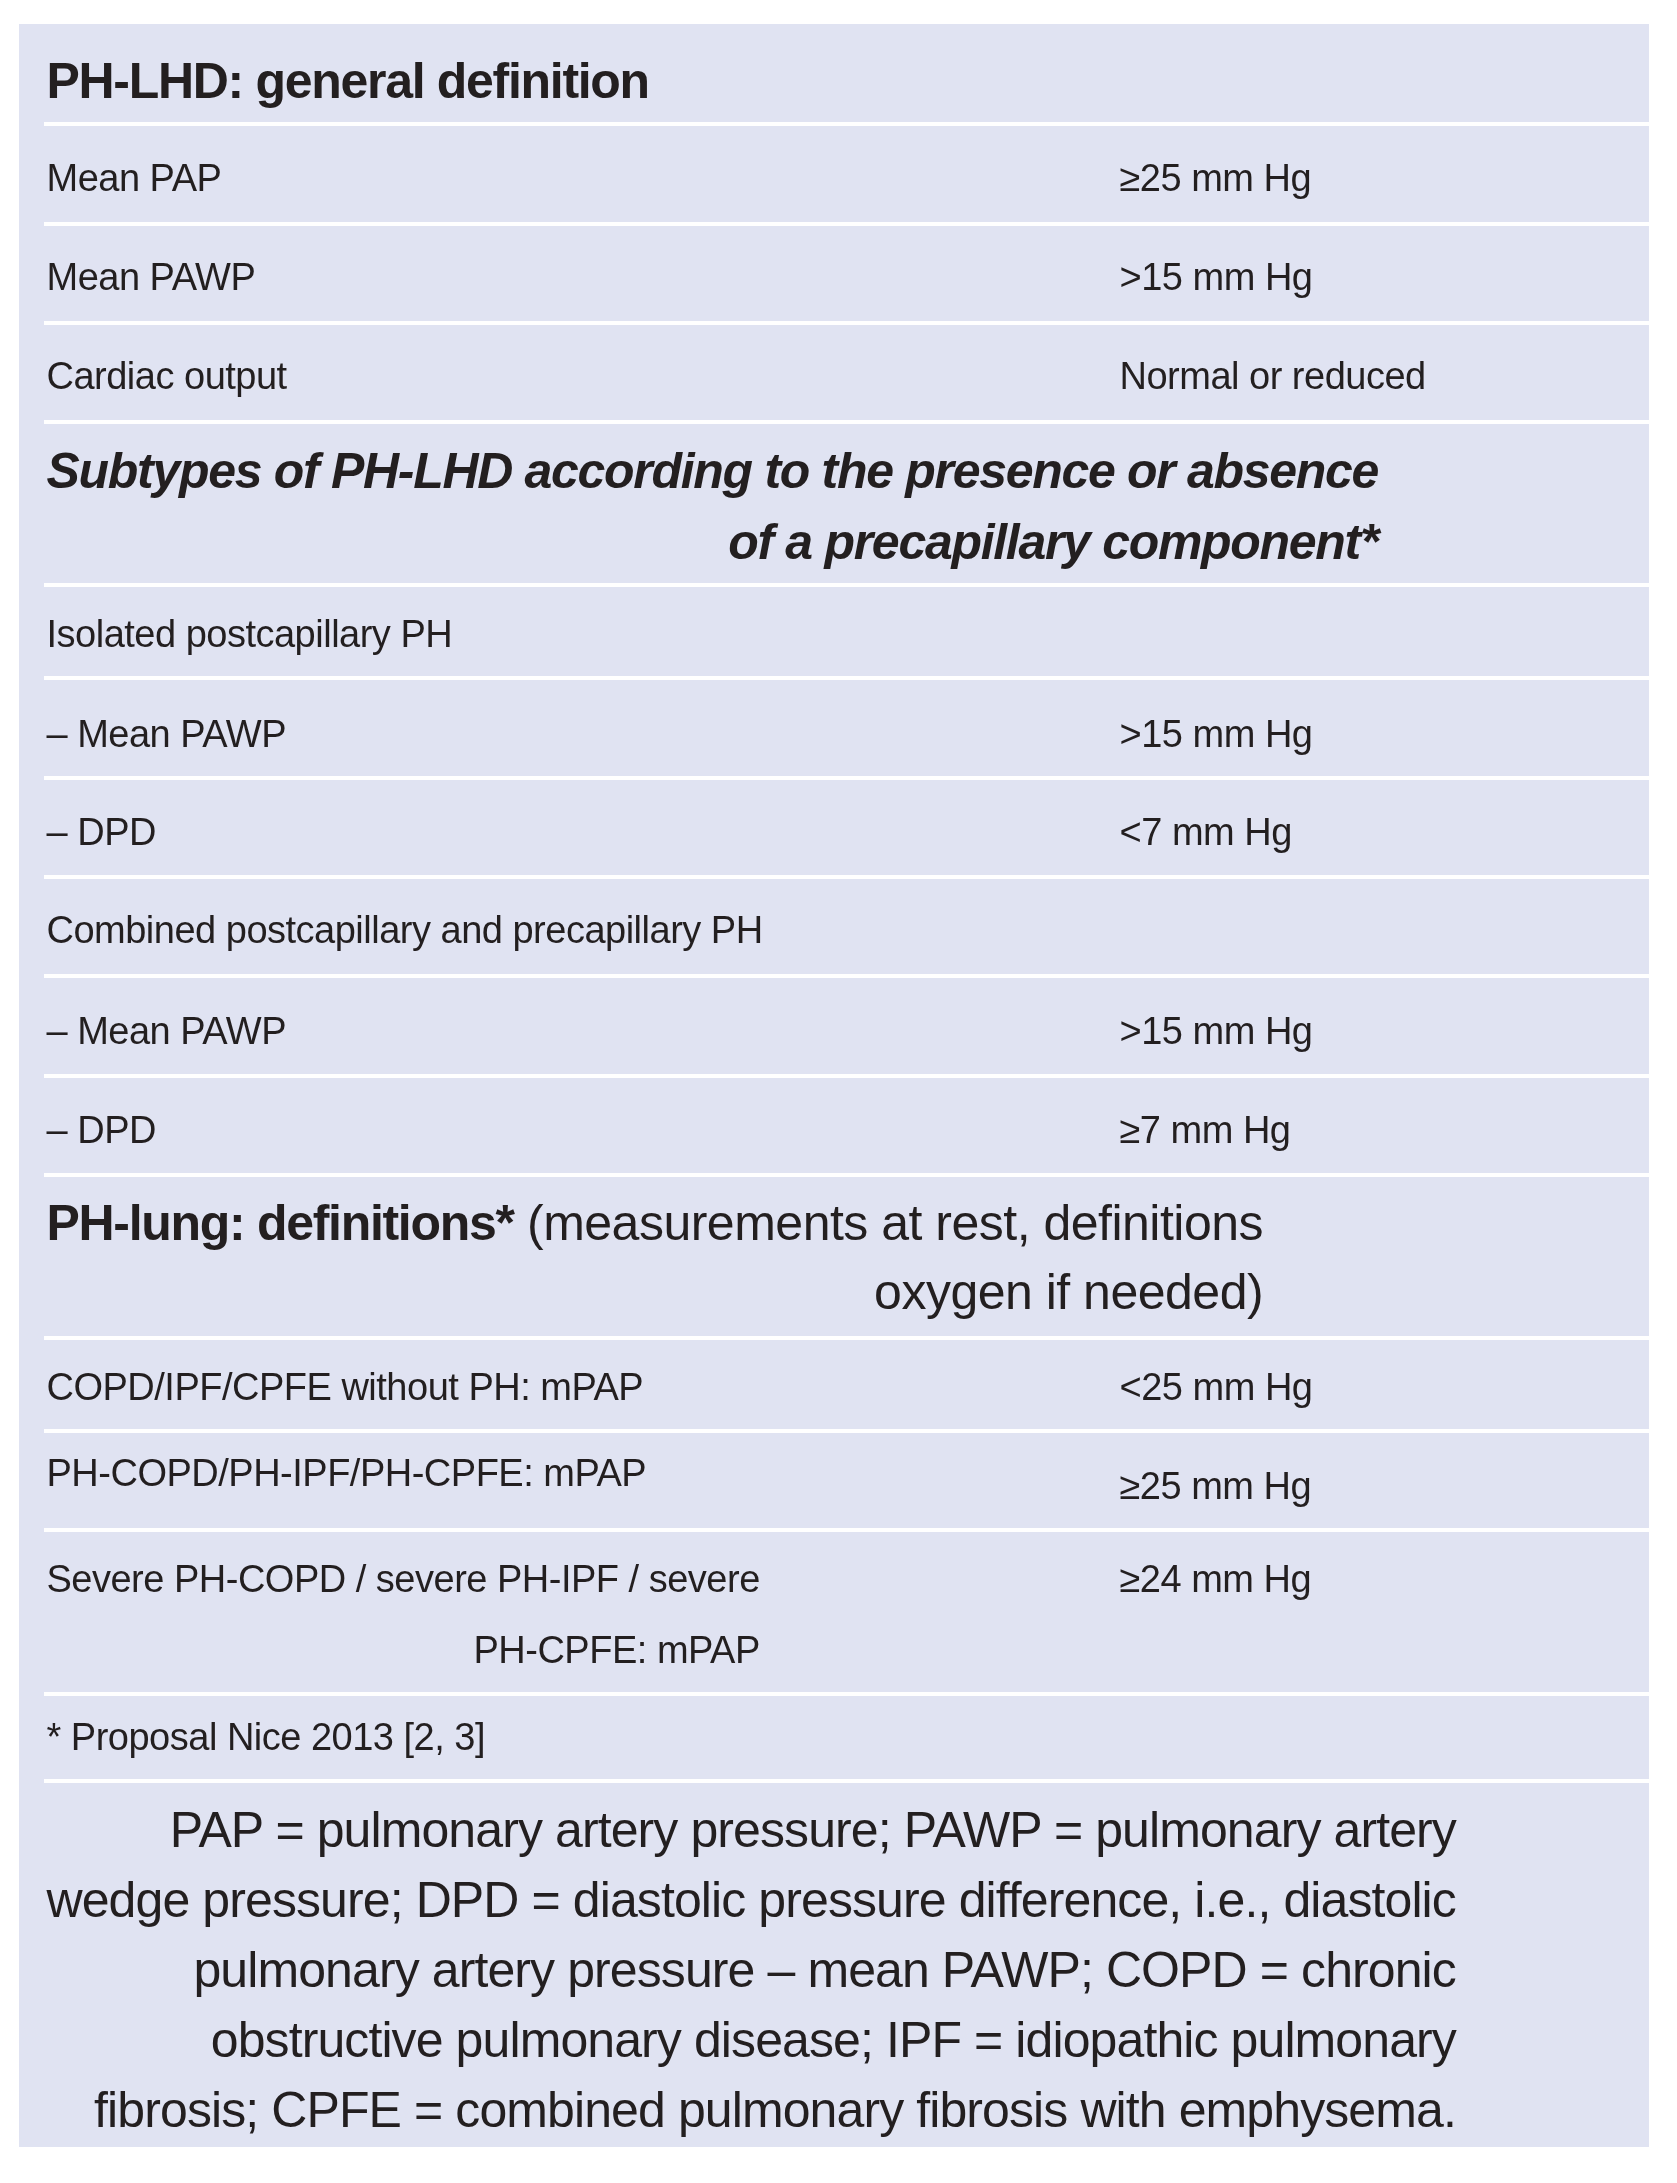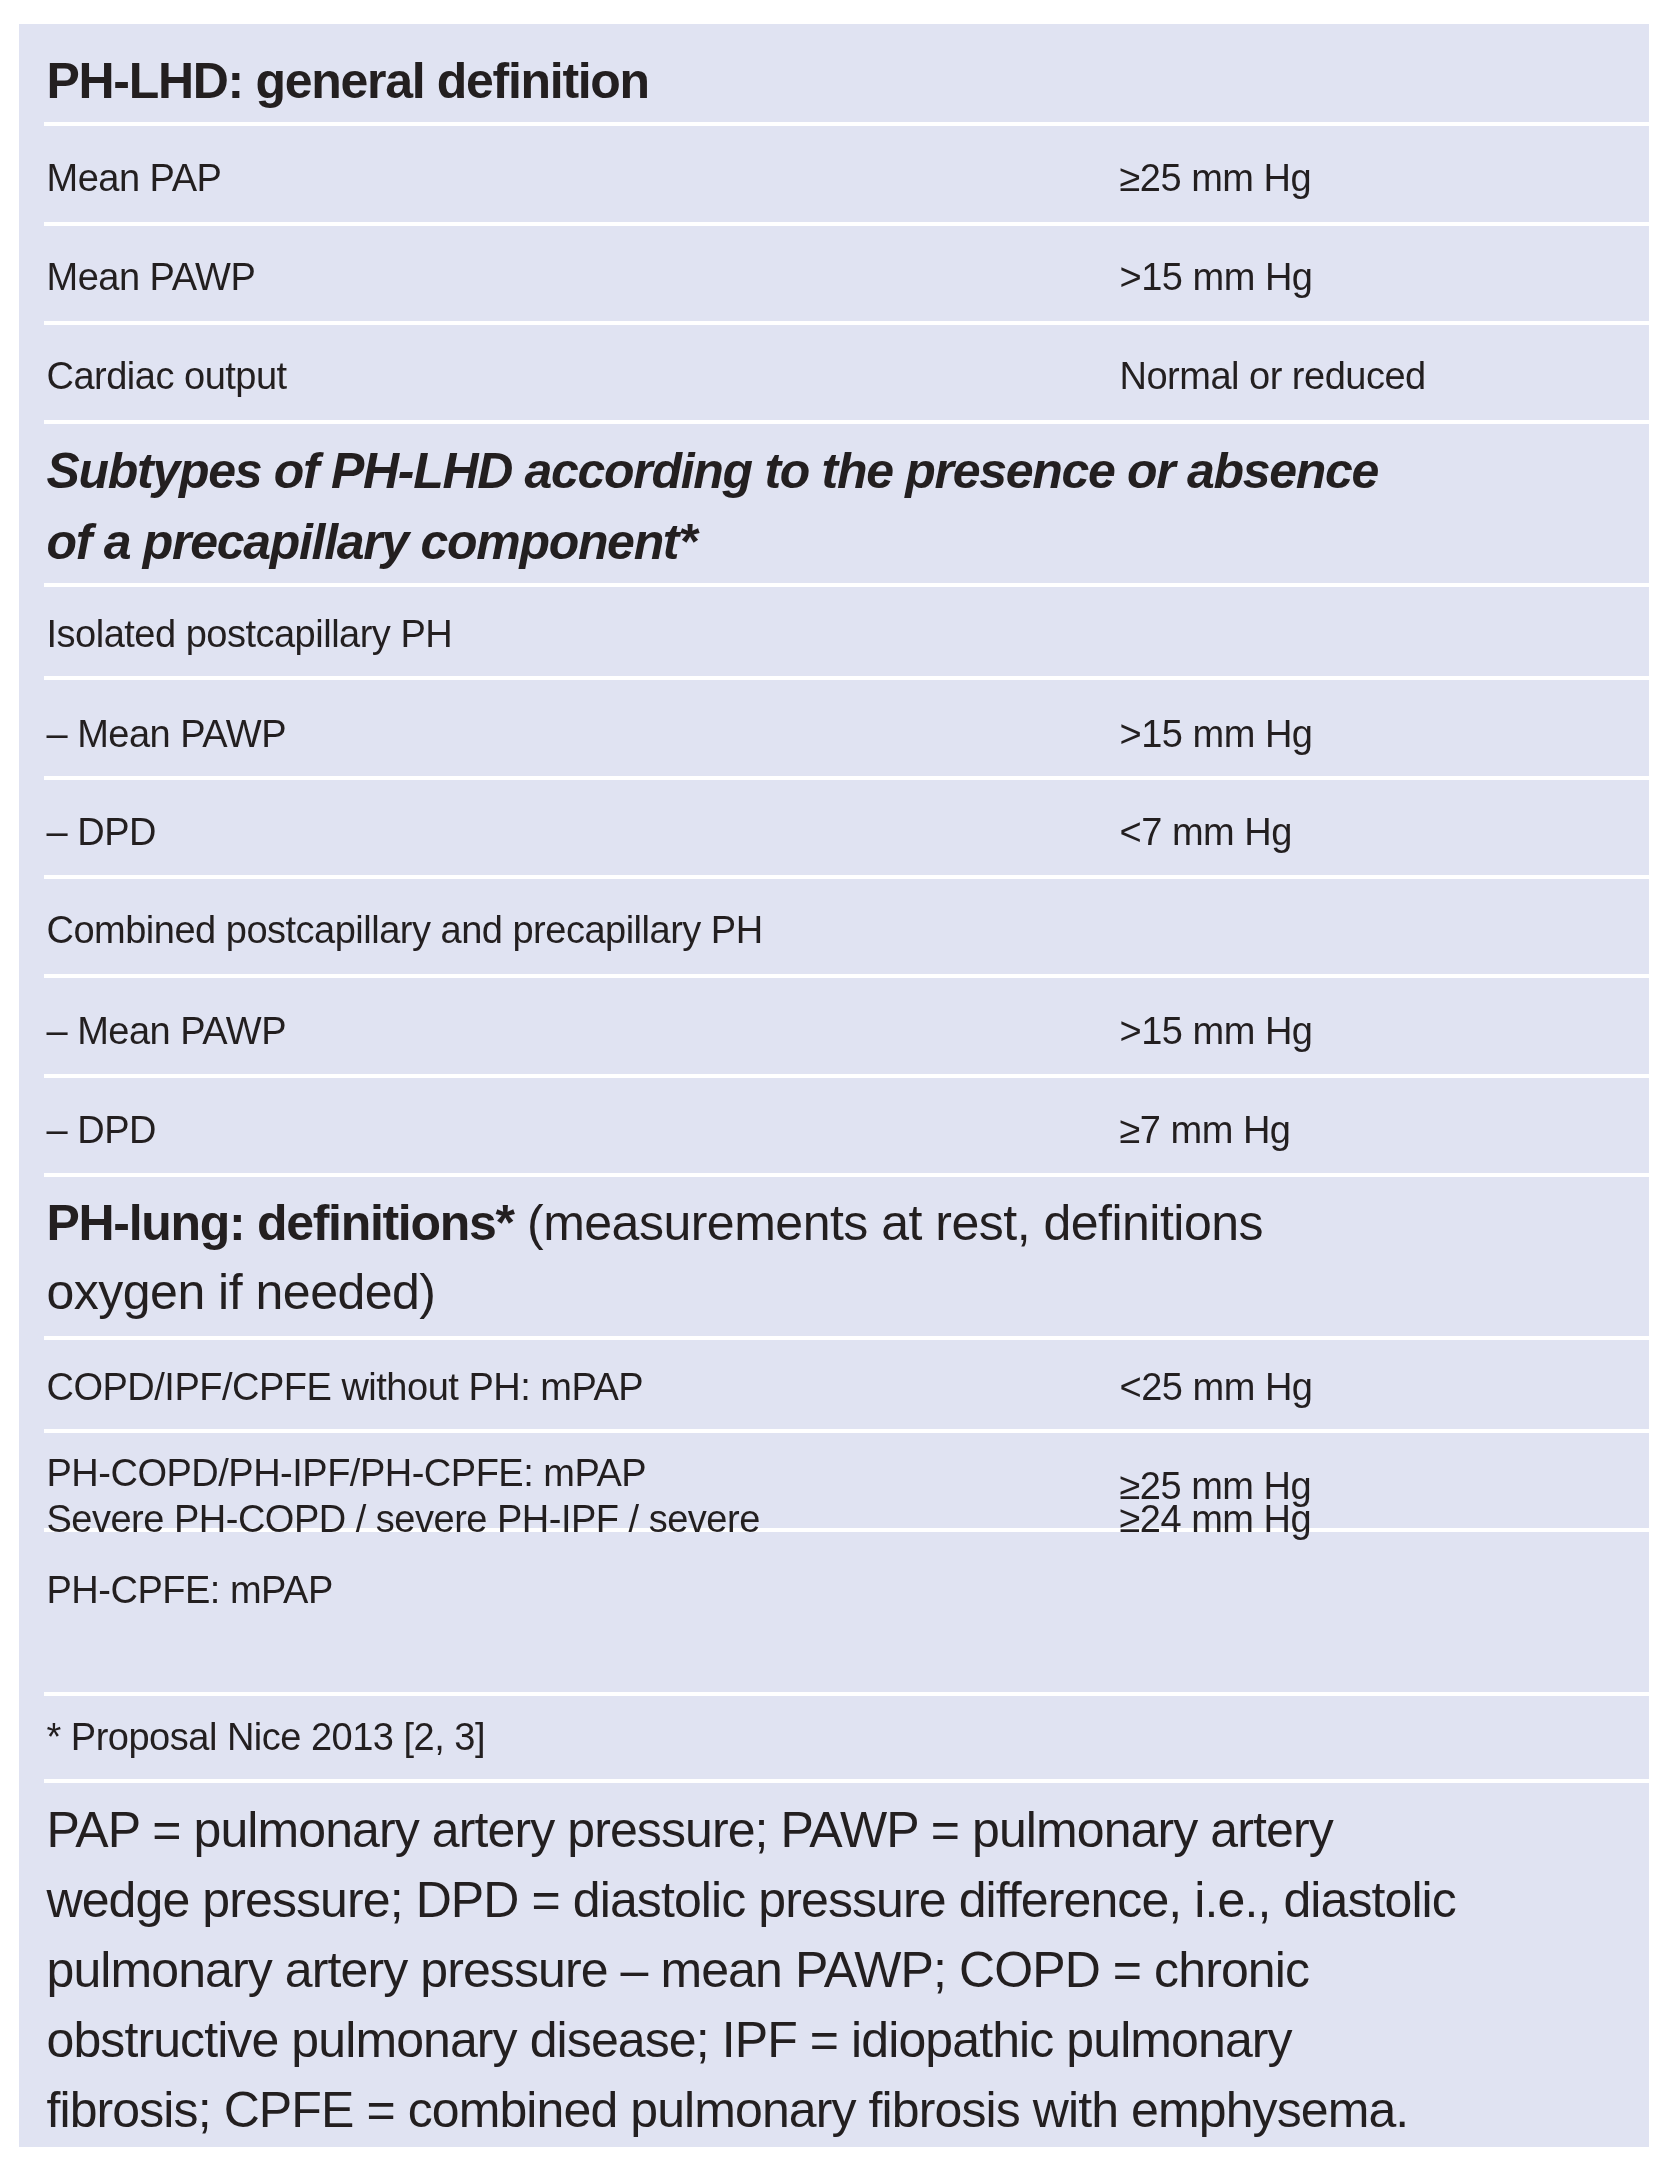--- a/index.html
+++ b/index.html
@@ -21,20 +21,21 @@
     top: 23.5px;
     width: 1630px;
     height: 2123px;
     background: #e0e3f2;
   }
   .row {
     position: absolute;
     left: 0;
     width: 1630px;
     box-sizing: border-box;
+    text-align: right;
   }
   .divider {
     position: absolute;
     left: 25px;
     right: 0;
     height: 4.2px;
     background: #ffffff;
   }
   .cell-label, .cell-value {
     position: absolute;
@@ -159,21 +160,21 @@
     <div class="cell-value" style="top:11px;">&lt;25 mm Hg</div>
   </div>
   <div class="divider" style="top:1405px;"></div>
 
   <div class="row" style="top:1409px;height:95px;">
     <div class="cell-label" style="top:5px;">PH-COPD/PH-IPF/PH-CPFE: mPAP</div>
     <div class="cell-value" style="top:18.5px;">≥25 mm Hg</div>
   </div>
   <div class="divider" style="top:1504px;"></div>
 
-  <div class="row" style="top:1448px;height:185px;">
+  <div class="row" style="top:1508px;height:185px;">
     <div class="cell-label" style="top:12.6px;line-height:71px;">
       <span class="line">Severe PH-COPD / severe PH-IPF / severe</span>
       <span class="line">PH-CPFE: mPAP</span>
     </div>
     <div class="cell-value" style="top:12.6px;line-height:71px;">≥24 mm Hg</div>
   </div>
   <div class="divider" style="top:1668px;"></div>
 
   <div class="row" style="top:1672px;height:94px;">
     <div class="cell-label" style="top:6.7px;">* Proposal Nice 2013 [2, 3]</div>

